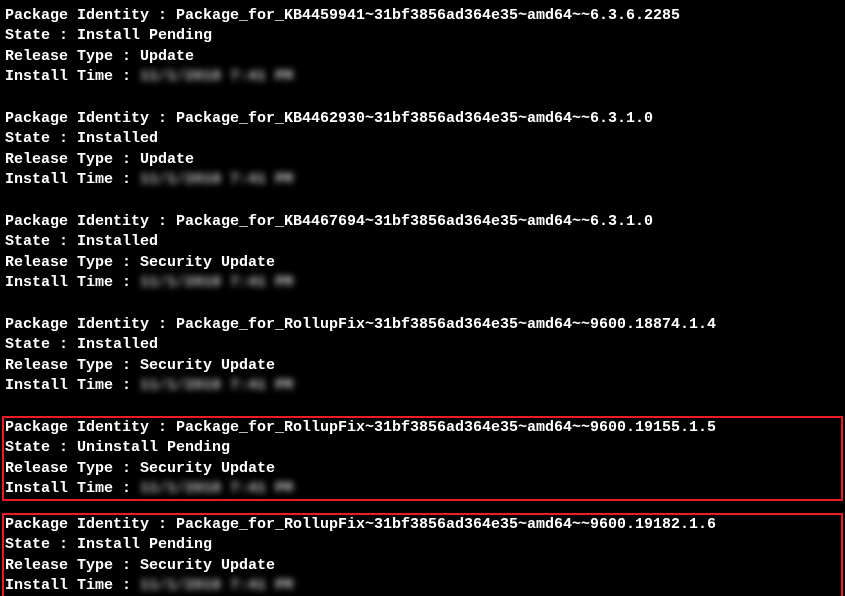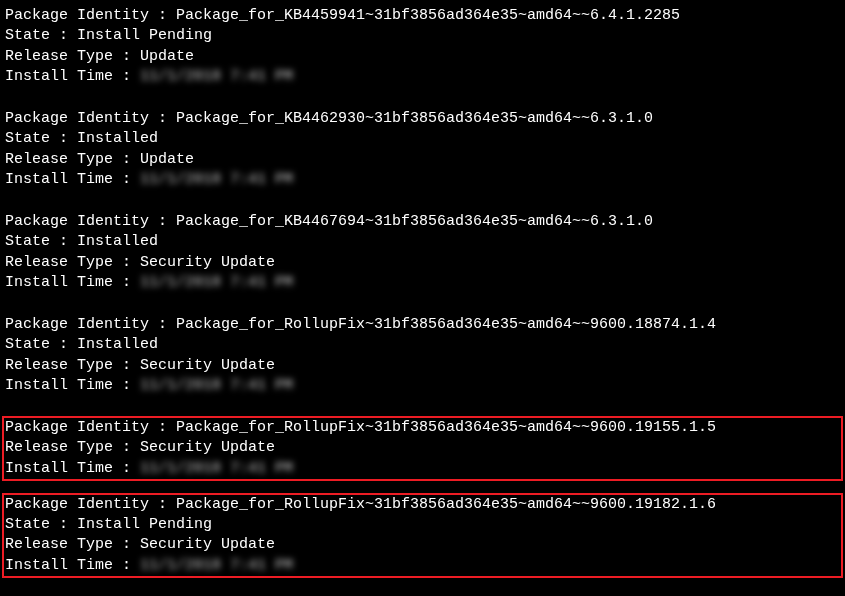--- a/index.html
+++ b/index.html
@@ -26,34 +26,35 @@
       border: 2px solid #ed1c24;
       padding: 0px 1px;
       margin-bottom: 12px;
     }
     .row {
       white-space: pre;
     }
     .row span {
       display: inline-block;
       vertical-align: bottom;
+      font-weight: bold;
     }
     .blurred-time {
       display: inline-block;
       filter: blur(3px);
       color: #cccccc;
       vertical-align: bottom;
     }
   </style>
 </head>
 <body>
 
 <div id="terminal-output">
     <div class="package-block">
-      <div class="row"><span>Package Identity : </span><span>Package_for_KB4459941~31bf3856ad364e35~amd64~~6.4.1.2285</span></div>
+      <div class="row"><span>Package Identity : </span><span>Package_for_KB4459941~31bf3856ad364e35~amd64~~6.3.6.2285</span></div>
       <div class="row"><span>State : </span><span>Install Pending</span></div>
       <div class="row"><span>Release Type : </span><span>Update</span></div>
       <div class="row"><span>Install Time : </span><span class="blurred-time">11/1/2018 7:41 PM</span></div>
     </div>
     <div class="package-block">
       <div class="row"><span>Package Identity : </span><span>Package_for_KB4462930~31bf3856ad364e35~amd64~~6.3.1.0</span></div>
       <div class="row"><span>State : </span><span>Installed</span></div>
       <div class="row"><span>Release Type : </span><span>Update</span></div>
       <div class="row"><span>Install Time : </span><span class="blurred-time">11/1/2018 7:41 PM</span></div>
     </div>
@@ -64,20 +65,21 @@
       <div class="row"><span>Install Time : </span><span class="blurred-time">11/1/2018 7:41 PM</span></div>
     </div>
     <div class="package-block">
       <div class="row"><span>Package Identity : </span><span>Package_for_RollupFix~31bf3856ad364e35~amd64~~9600.18874.1.4</span></div>
       <div class="row"><span>State : </span><span>Installed</span></div>
       <div class="row"><span>Release Type : </span><span>Security Update</span></div>
       <div class="row"><span>Install Time : </span><span class="blurred-time">11/1/2018 7:41 PM</span></div>
     </div>
     <div class="package-block highlighted">
       <div class="row"><span>Package Identity : </span><span>Package_for_RollupFix~31bf3856ad364e35~amd64~~9600.19155.1.5</span></div>
+      <div class="row"><span>State : </span><span>Uninstall Pending</span></div>
       <div class="row"><span>Release Type : </span><span>Security Update</span></div>
       <div class="row"><span>Install Time : </span><span class="blurred-time">11/1/2018 7:41 PM</span></div>
     </div>
     <div class="package-block highlighted">
       <div class="row"><span>Package Identity : </span><span>Package_for_RollupFix~31bf3856ad364e35~amd64~~9600.19182.1.6</span></div>
       <div class="row"><span>State : </span><span>Install Pending</span></div>
       <div class="row"><span>Release Type : </span><span>Security Update</span></div>
       <div class="row"><span>Install Time : </span><span class="blurred-time">11/1/2018 7:41 PM</span></div>
     </div>
   </div>

